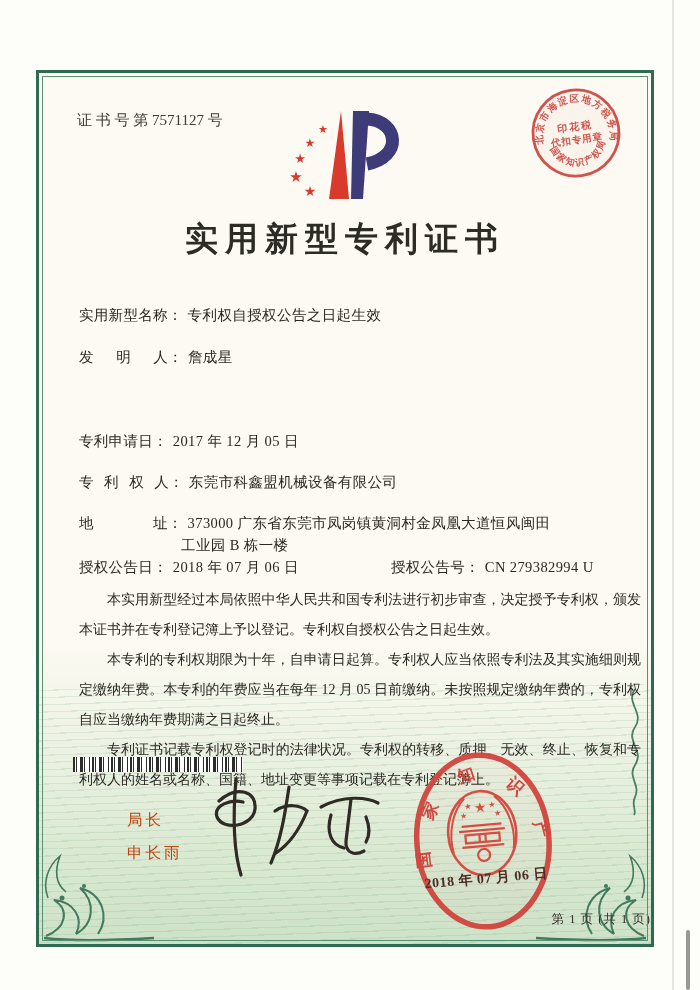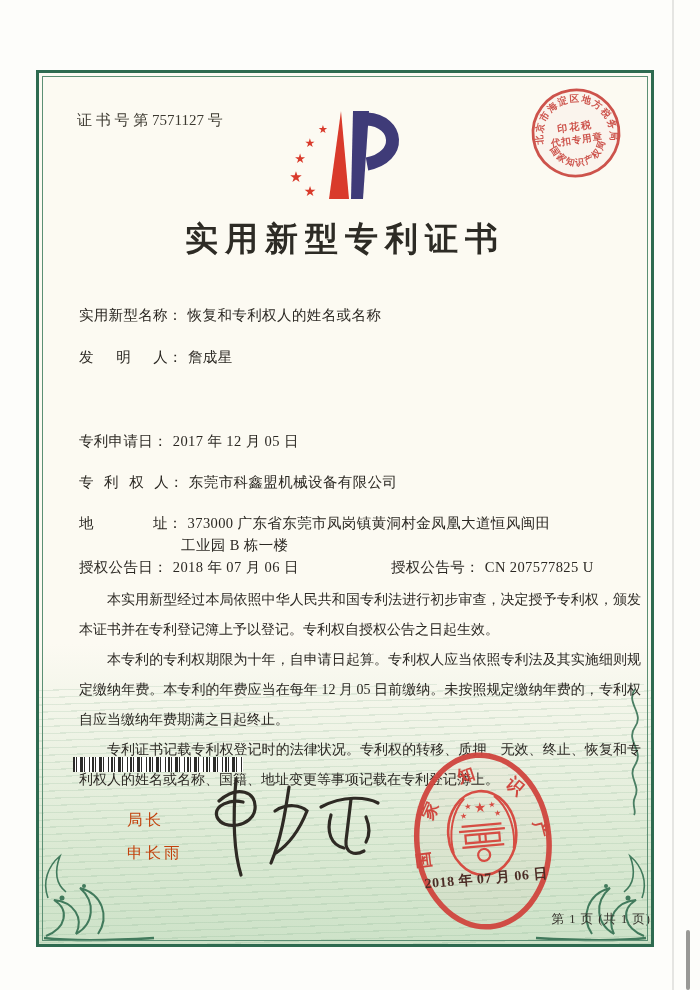--- a/index.html
+++ b/index.html
@@ -125,39 +125,39 @@
     <text font-size="9" fill="#c8423b" font-weight="bold">
       <textPath href="#taxBot" startOffset="2" textLength="72" lengthAdjust="spacing">国家知识产权局</textPath>
     </text>
     <text x="48" y="45" text-anchor="middle" font-size="10" letter-spacing="2" fill="#c8423b" font-weight="bold">印花税</text>
     <text x="48" y="58" text-anchor="middle" font-size="9.5" letter-spacing="1" fill="#c8423b" font-weight="bold">代扣专用章</text>
   </svg>
 
   <div class="title">实用新型专利证书</div>
 
   <div class="row" style="top:233px">
-    <span class="flabel">实用新型名称：</span><span class="fvalue">恢复和专利权人的姓名或名称</span>
+    <span class="flabel">实用新型名称：</span><span class="fvalue">专利权自授权公告之日起生效</span>
   </div>
   <div class="row" style="top:275px">
     <span class="flabel">发　 明　 人：</span><span class="fvalue">詹成星</span>
   </div>
   <div class="row" style="top:359px">
     <span class="flabel">专利申请日：</span><span class="fvalue">2017 年 12 月 05 日</span>
   </div>
   <div class="row" style="top:400px">
     <span class="flabel">专  利  权  人：</span><span class="fvalue">东莞市科鑫盟机械设备有限公司</span>
   </div>
   <div class="row" style="top:441px">
     <span class="flabel">地　　　　址：</span><span class="fvalue">373000 广东省东莞市凤岗镇黄洞村金凤凰大道恒风闽田</span>
     <span class="addr-line2">工业园 B 栋一楼</span>
   </div>
   <div class="row" style="top:485px">
     <span class="flabel">授权公告日：</span><span class="fvalue">2018 年 07 月 06 日</span>
     <span class="grant-no-pair">
-      <span class="flabel">授权公告号：</span><span class="fvalue">CN 207577825 U</span>
+      <span class="flabel">授权公告号：</span><span class="fvalue">CN 279382994 U</span>
     </span>
   </div>
 
   <div class="paras">
     <p>本实用新型经过本局依照中华人民共和国专利法进行初步审查，决定授予专利权，颁发本证书并在专利登记簿上予以登记。专利权自授权公告之日起生效。</p>
     <p>本专利的专利权期限为十年，自申请日起算。专利权人应当依照专利法及其实施细则规定缴纳年费。本专利的年费应当在每年 12 月 05 日前缴纳。未按照规定缴纳年费的，专利权自应当缴纳年费期满之日起终止。</p>
     <p>专利证书记载专利权登记时的法律状况。专利权的转移、质押、无效、终止、恢复和专利权人的姓名或名称、国籍、地址变更等事项记载在专利登记簿上。</p>
   </div>
 
   <div class="barcode"></div>

